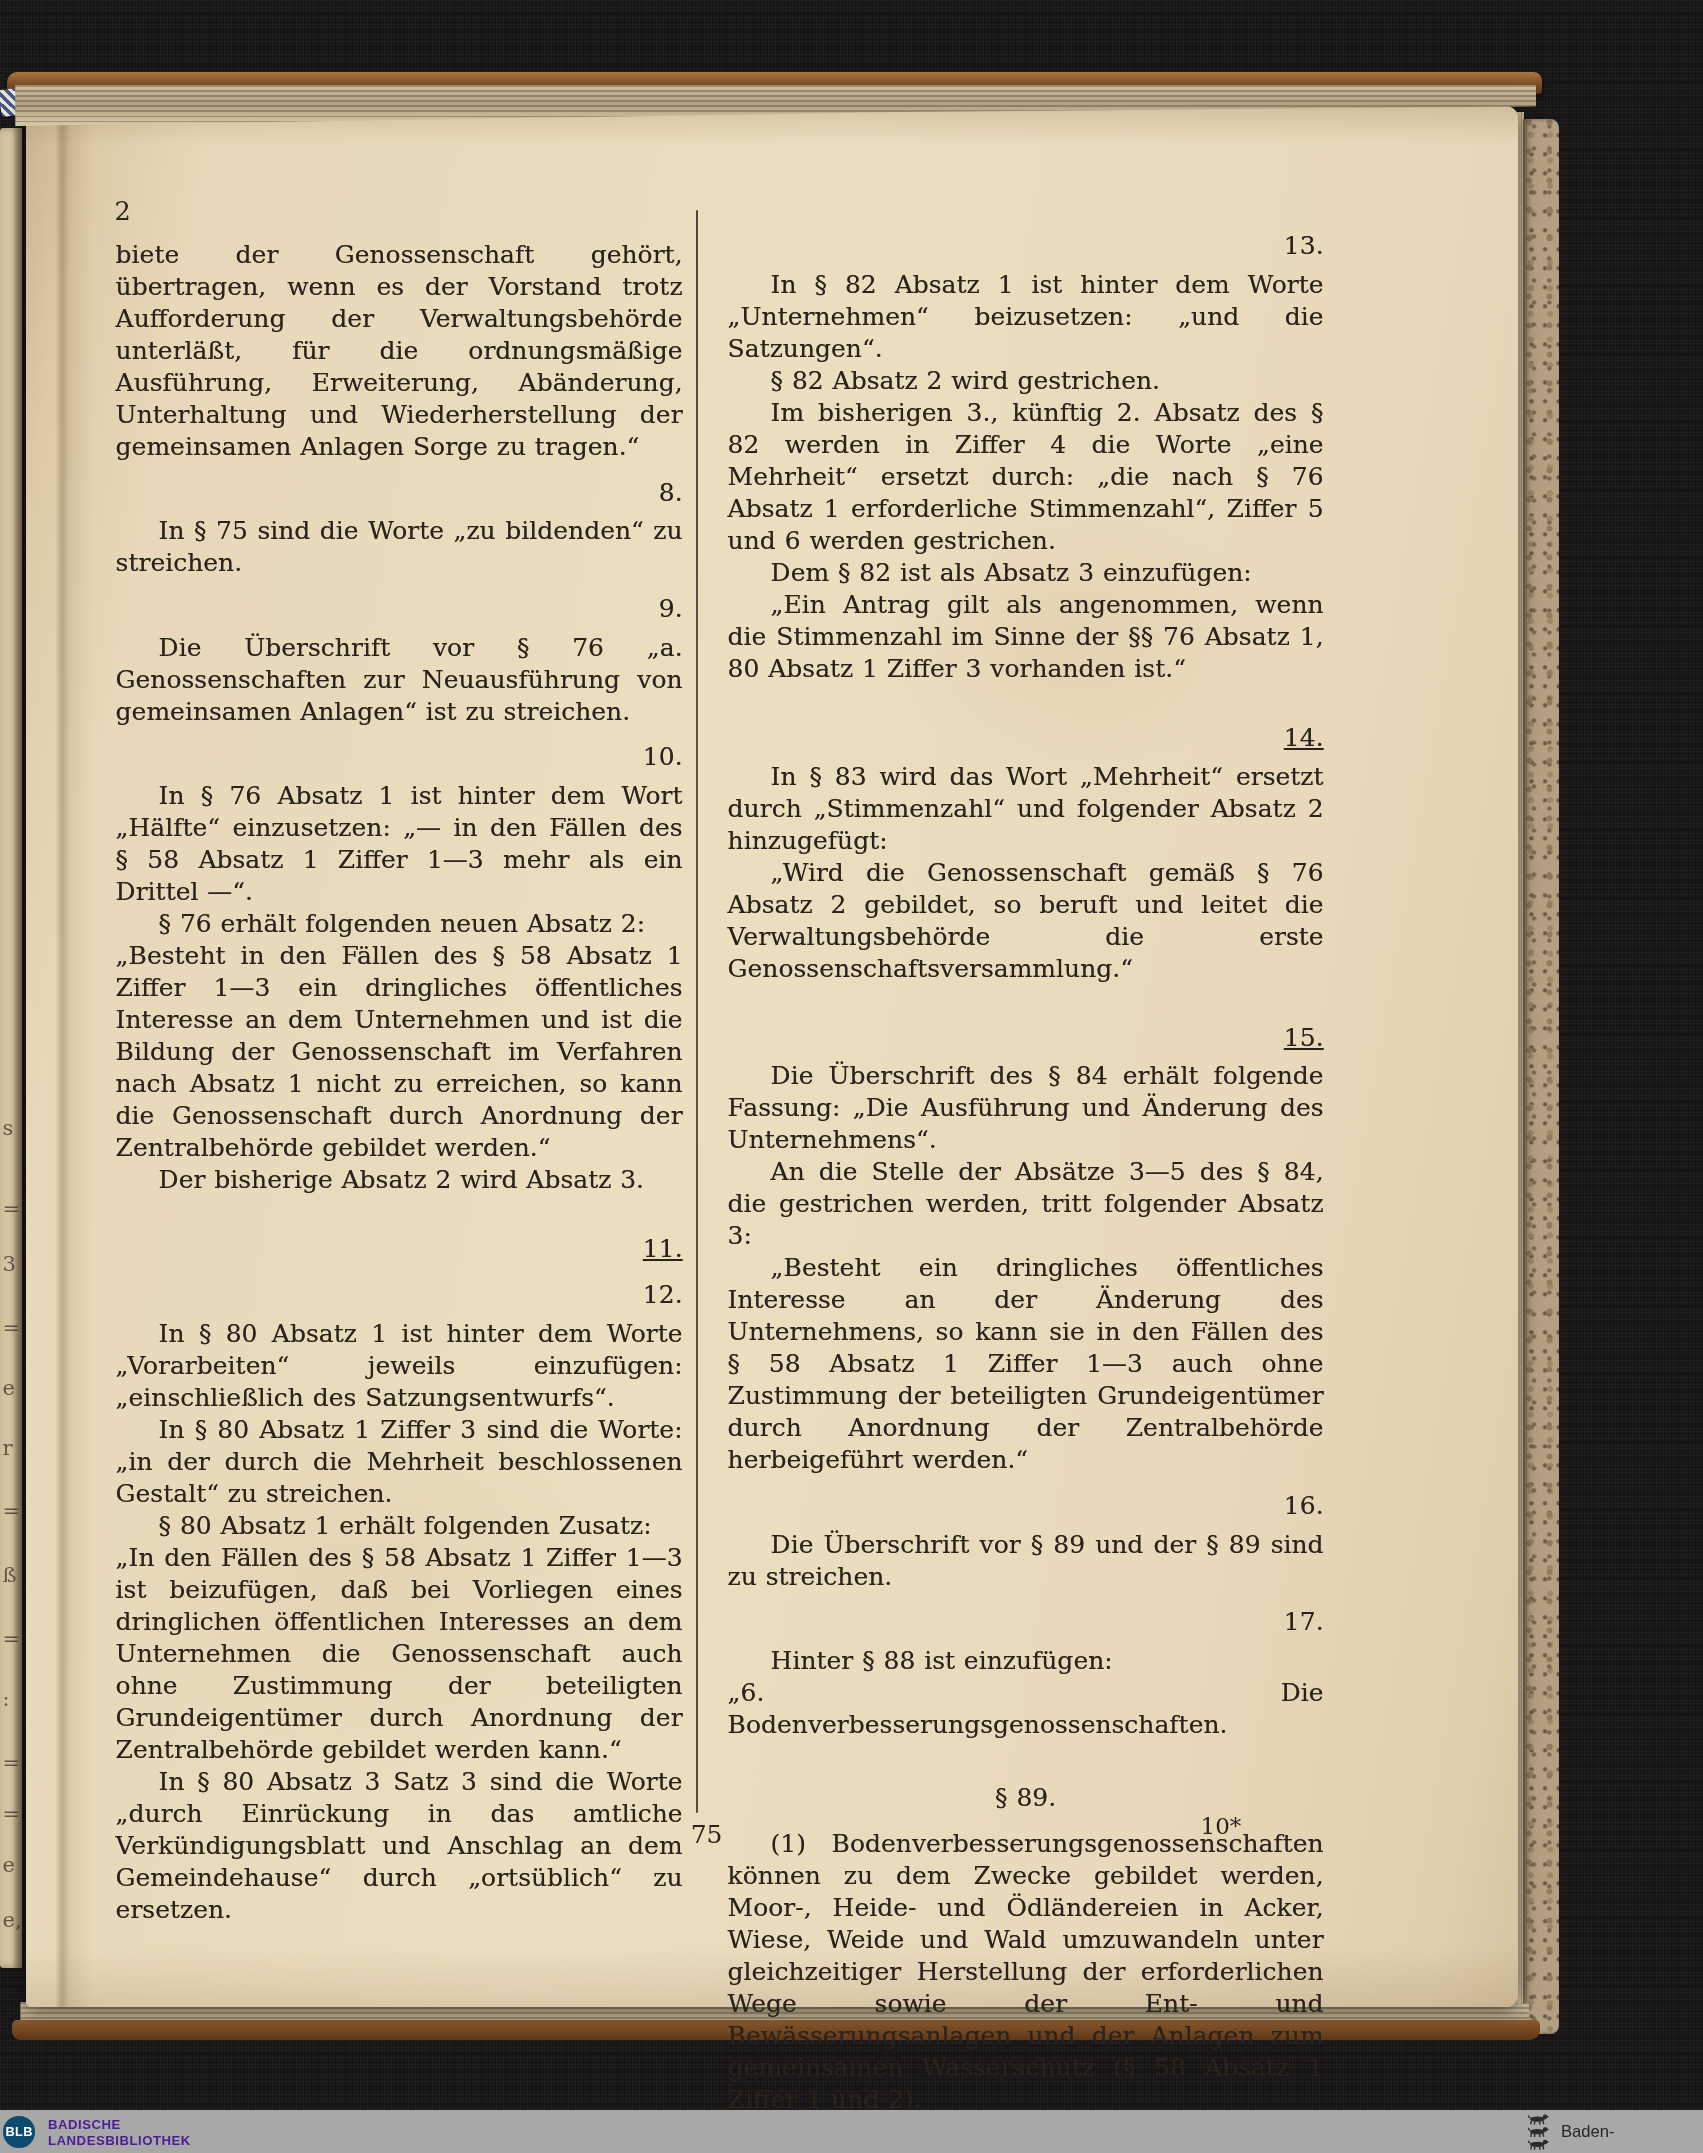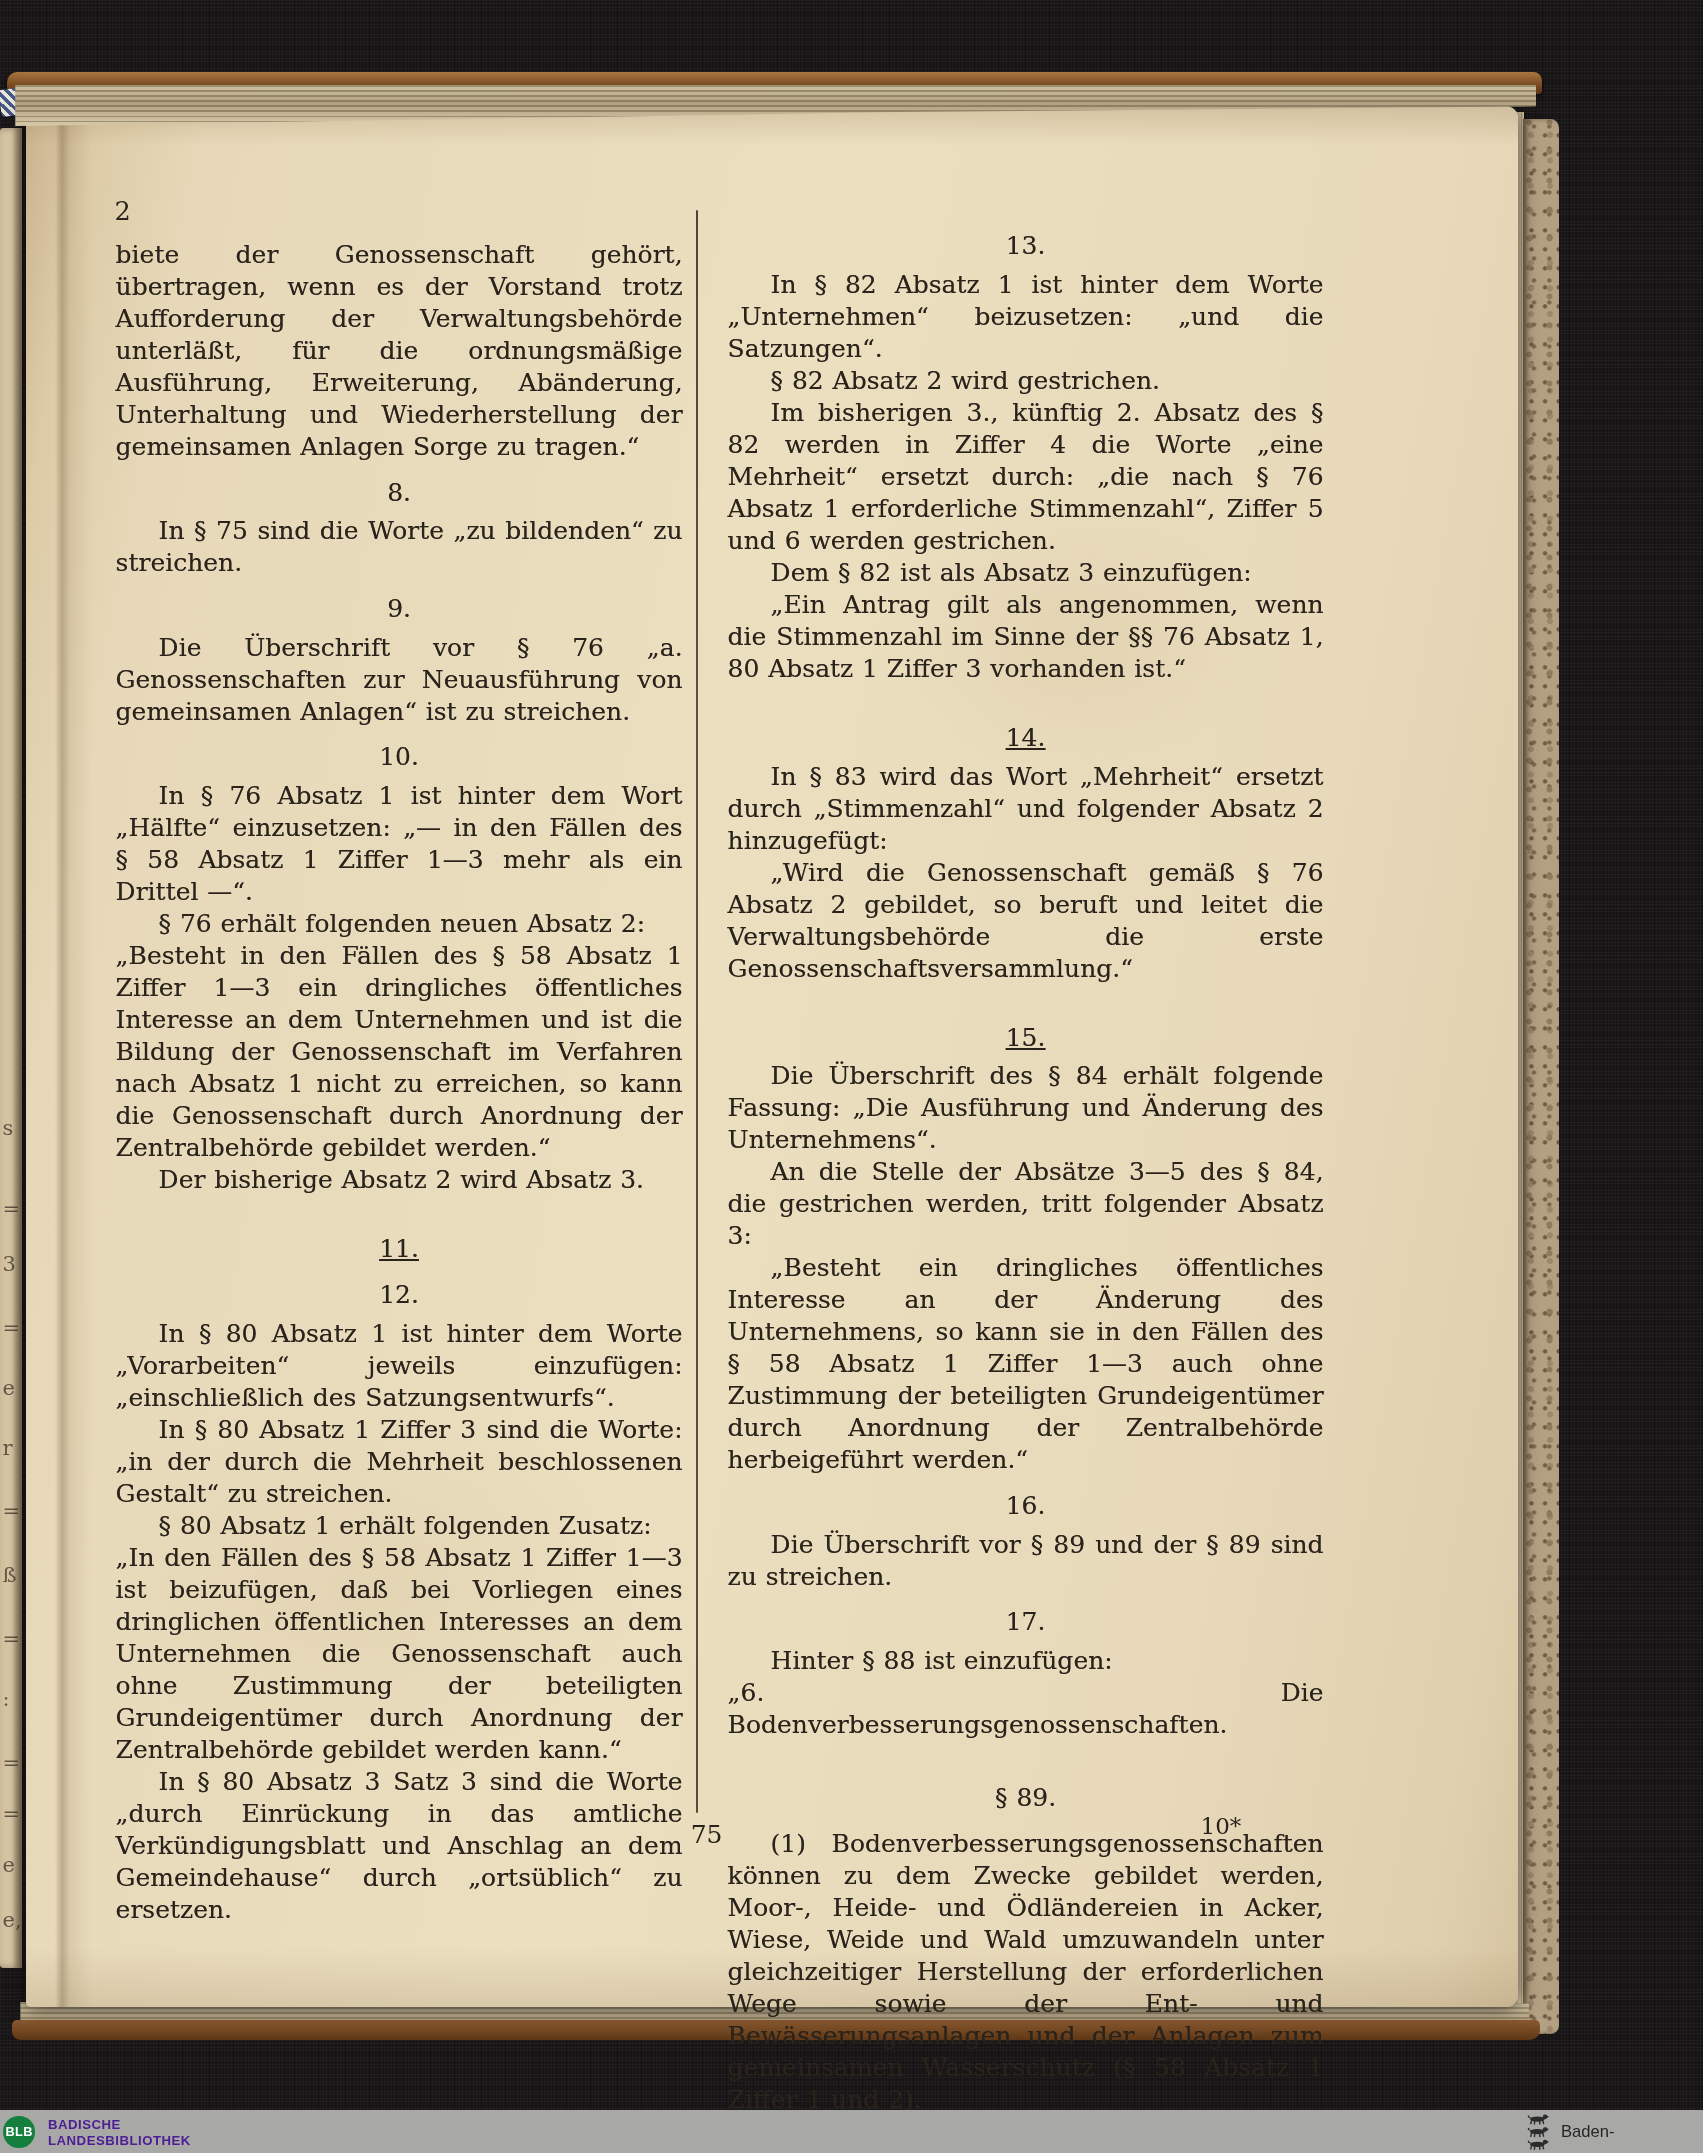--- a/index.html
+++ b/index.html
@@ -64,32 +64,32 @@
   .pagenum-top{left:89px;top:90px;font-size:25.6px;color:#2b241c;}
   .col{font-size:25px;line-height:32px;color:#2a231b;text-align:justify;
     word-spacing:0.9px;text-shadow:0 0 0.4px rgba(43,36,28,.55);}
   .col-left{left:90px;top:133px;width:567px;}
   .col-right{left:702px;top:124px;width:596px;}
   .col-divider{left:670px;top:104px;width:2.6px;height:1603px;border-radius:1.7px;
     background:linear-gradient(to bottom,#3c342a,#4a4135 30%,#453c30);opacity:.9;}
   .blk{margin:0;}
   .blk.paragraph{text-indent:43px;}
   .blk.continuation,.blk.quote{text-indent:0;}
-  .blk.item-number{text-align:center;margin:13.6px 0 6.8px;text-indent:0;}
+  .blk.item-number{text-align:right;margin:13.6px 0 6.8px;text-indent:0;}
   .blk.item-number.first{margin-top:0;}
   .blk.item-number.spaced{margin-top:37px;text-decoration:underline;}
   .blk.section-heading{text-align:center;margin:41px 0 13.6px;text-indent:0;}
   .pagenum-bottom{left:647px;top:1714px;width:68px;text-align:center;font-size:25px;color:#2a231b;}
   .sig-mark{left:1175px;top:1707px;font-size:23px;color:#2a231b;}
 
   
   .footer-bar{left:0;top:2110px;width:1704px;height:43px;background:#a8a8a6;z-index:9;
     font-family:"Liberation Sans","DejaVu Sans",sans-serif;}
   .blb-badge{position:absolute;left:3.4px;top:6px;width:31.5px;height:31.5px;border-radius:50%;
-    background:#15803d;color:#fff;font-weight:bold;font-size:12.8px;line-height:31.5px;
+    background:#0c4a6e;color:#fff;font-weight:bold;font-size:12.8px;line-height:31.5px;
     text-align:center;letter-spacing:0.4px;}
   .blb-name{position:absolute;left:48px;top:6.8px;font-size:13.2px;font-weight:bold;
     line-height:15.8px;color:#4c1d95;letter-spacing:0.5px;}
   .bw-lions{position:absolute;left:1525px;top:3.4px;}
   .bw-name{position:absolute;left:1561px;top:0;height:43px;line-height:43px;
     font-size:16.6px;color:#262626;}
 </style>
 </head>
 <body>
 

